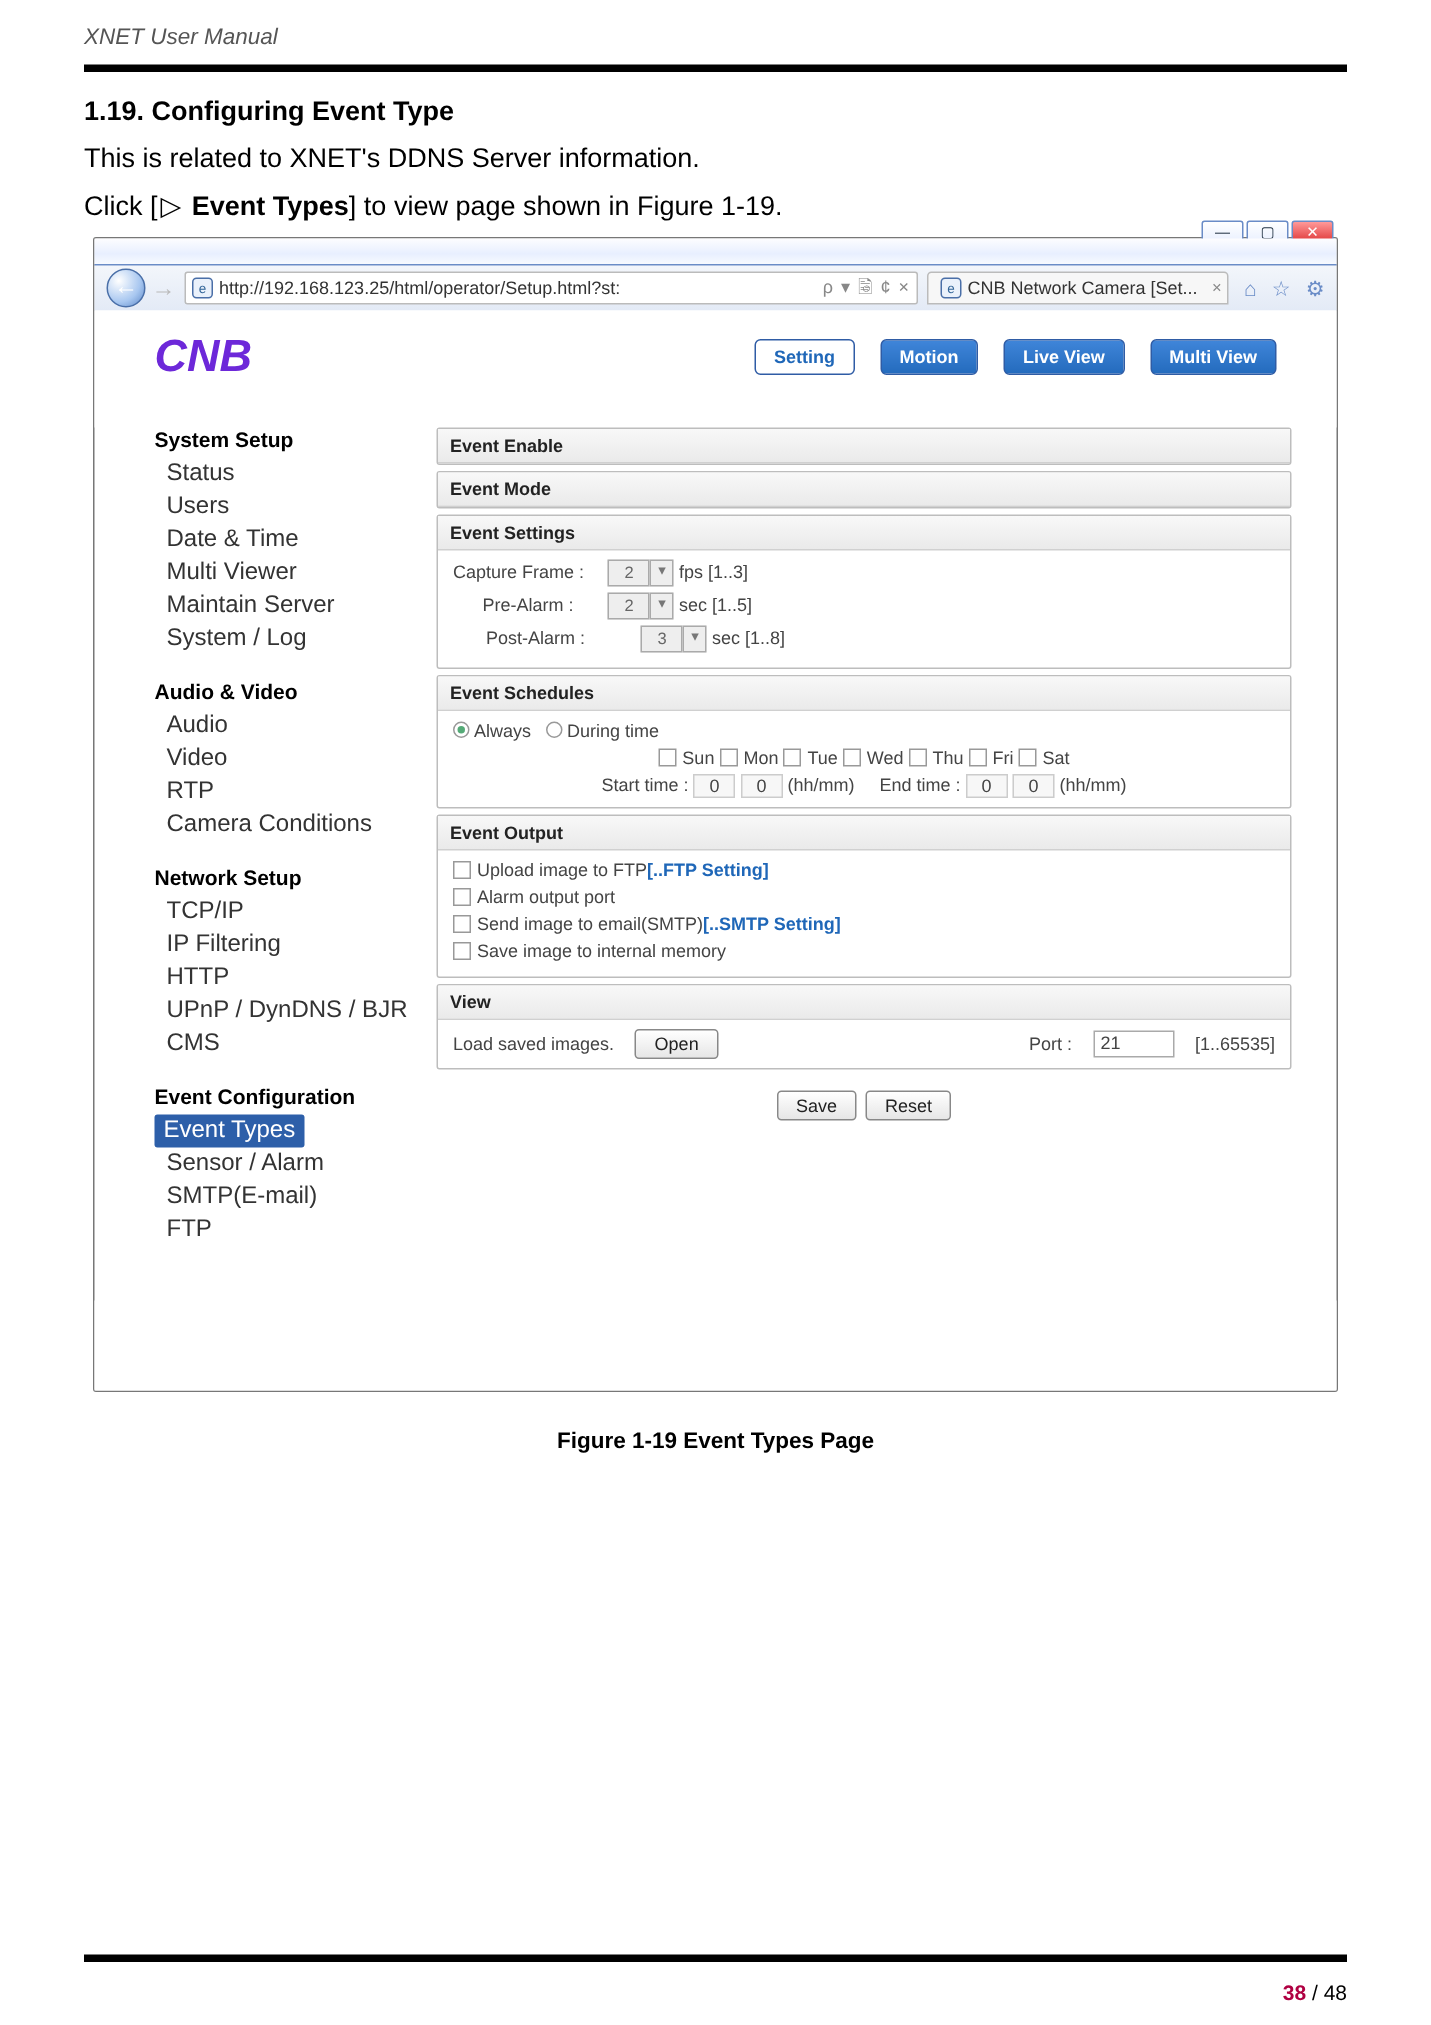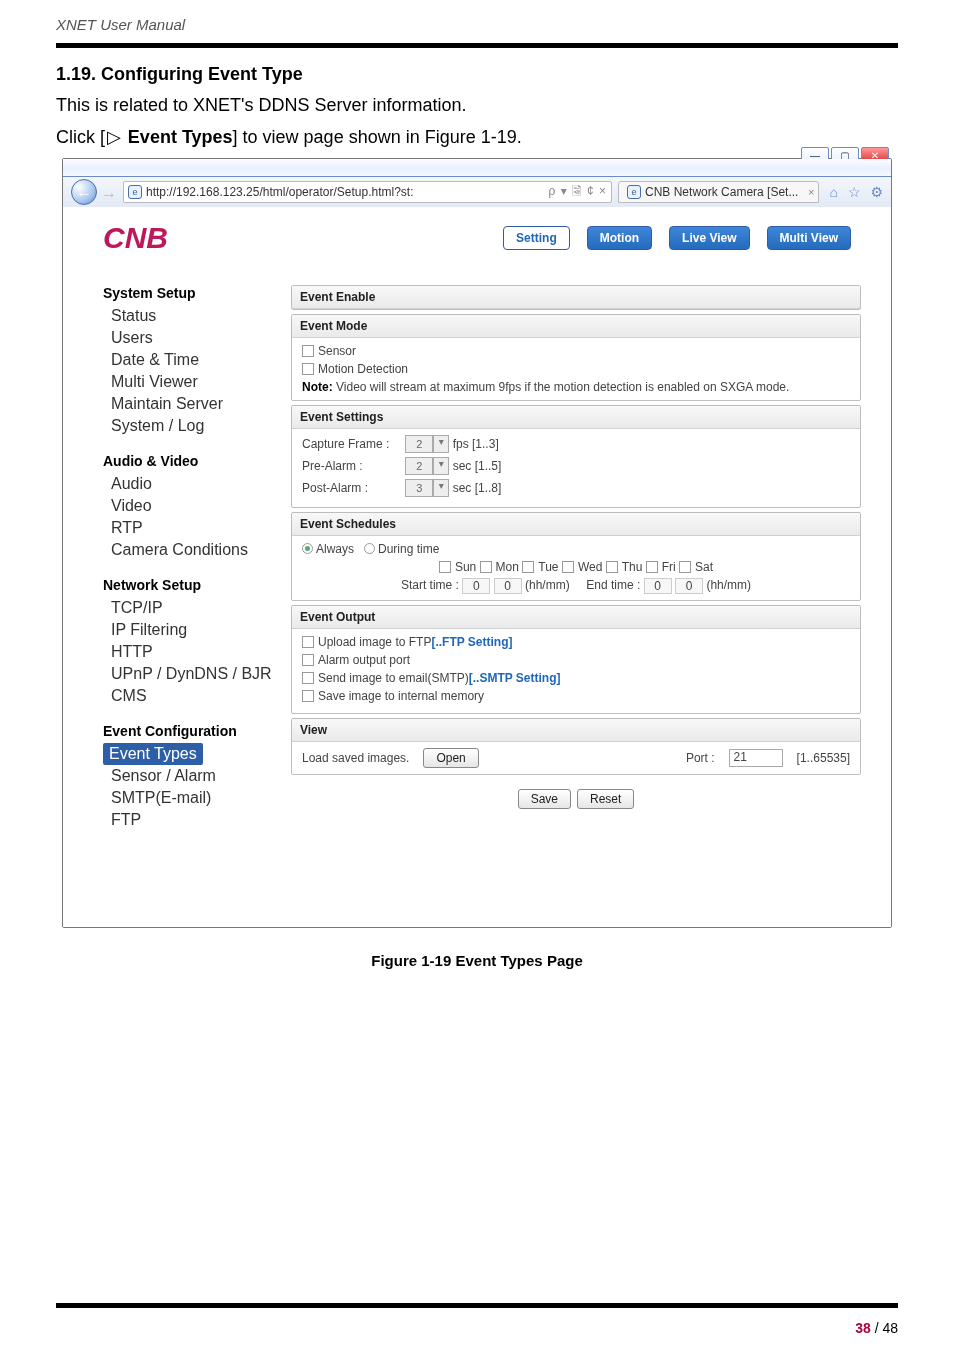--- a/index.html
+++ b/index.html
@@ -50,21 +50,21 @@
     }
     .tab .ie { width:14px;height:14px; border:1px solid #4a6fa8; border-radius:3px; background:#eaf1fb; margin-right:4px; font-size:9px; color:#369; display:flex; align-items:center; justify-content:center;}
     .tab-x { position:absolute; right:4px; font-size:11px; color:#888;}
     .toolicons { display:flex; gap:10px; margin-left:10px; color:#6a8cc7; font-size:14px;}
 
     
     .pageband {
       width:100%; background:#fff; padding: 14px 40px 30px 40px; display:flex; align-items:center; justify-content:space-between;
     }
     .cnblogo {
-      font-family: Arial, sans-serif; font-weight:900; font-size:30px; color:#be185d; letter-spacing:0px;
+      font-family: Arial, sans-serif; font-weight:900; font-size:30px; color:#6d28d9; letter-spacing:0px;
     }
     .cnblogo .b { font-style:italic; }
     .btnrow { display:flex; gap:17px; }
     .btn {
       border:1px solid #2f5ca5; border-radius:4px; padding:4px 12px; font-size:12px; font-weight:700;
     }
     .btn-light { background:#fff; color:#1f67b8; }
     .btn-blue { background: linear-gradient(#3f85d9,#246bbd); color:#fff; }
 
     
@@ -199,42 +199,37 @@
       </div>
 
       <div class="panel">
 
         <div class="groupbox">
           <div class="grouphdr">Event Enable</div>
         </div>
 
         <div class="groupbox">
           <div class="grouphdr">Event Mode</div>
-          <div class="groupbody">
-            <div class="inlinefld"><span class="chk"></span><span>Sensor</span></div>
-            <div class="inlinefld"><span class="chk"></span><span>Motion Detection</span></div>
-            <div class="note"><b>Note:</b><span> Video will stream at maximum 9fps if the motion detection is enabled on SXGA mode.</span></div>
-          </div>
         </div>
 
         <div class="groupbox">
           <div class="grouphdr">Event Settings</div>
           <div class="groupbody">
             <div class="inlinefld">
               <span style="display:inline-block;width:100px;">Capture Frame :</span>
               <input class="sml" value="2" style=""><span class="ddbtn">▾</span>
               <span>fps [1..3]</span>
             </div>
             <div class="inlinefld">
-              <span style="display:inline-block;width:100px;">Pre-Alarm :</span>
+              <span style="display:inline-block;width:100px;text-align:center;">Pre-Alarm :</span>
               <input class="sml" value="2" style=""><span class="ddbtn">▾</span>
               <span>sec [1..5]</span>
             </div>
             <div class="inlinefld">
-              <span style="display:inline-block;width:100px;">Post-Alarm :</span>
+              <span style="display:inline-block;width:100px;margin-left:22px;">Post-Alarm :</span>
               <input class="sml" value="3" style=""><span class="ddbtn">▾</span>
               <span>sec [1..8]</span>
             </div>
           </div>
         </div>
 
         <div class="groupbox">
           <div class="grouphdr">Event Schedules</div>
           <div class="groupbody">
             <div class="inlinefld">

